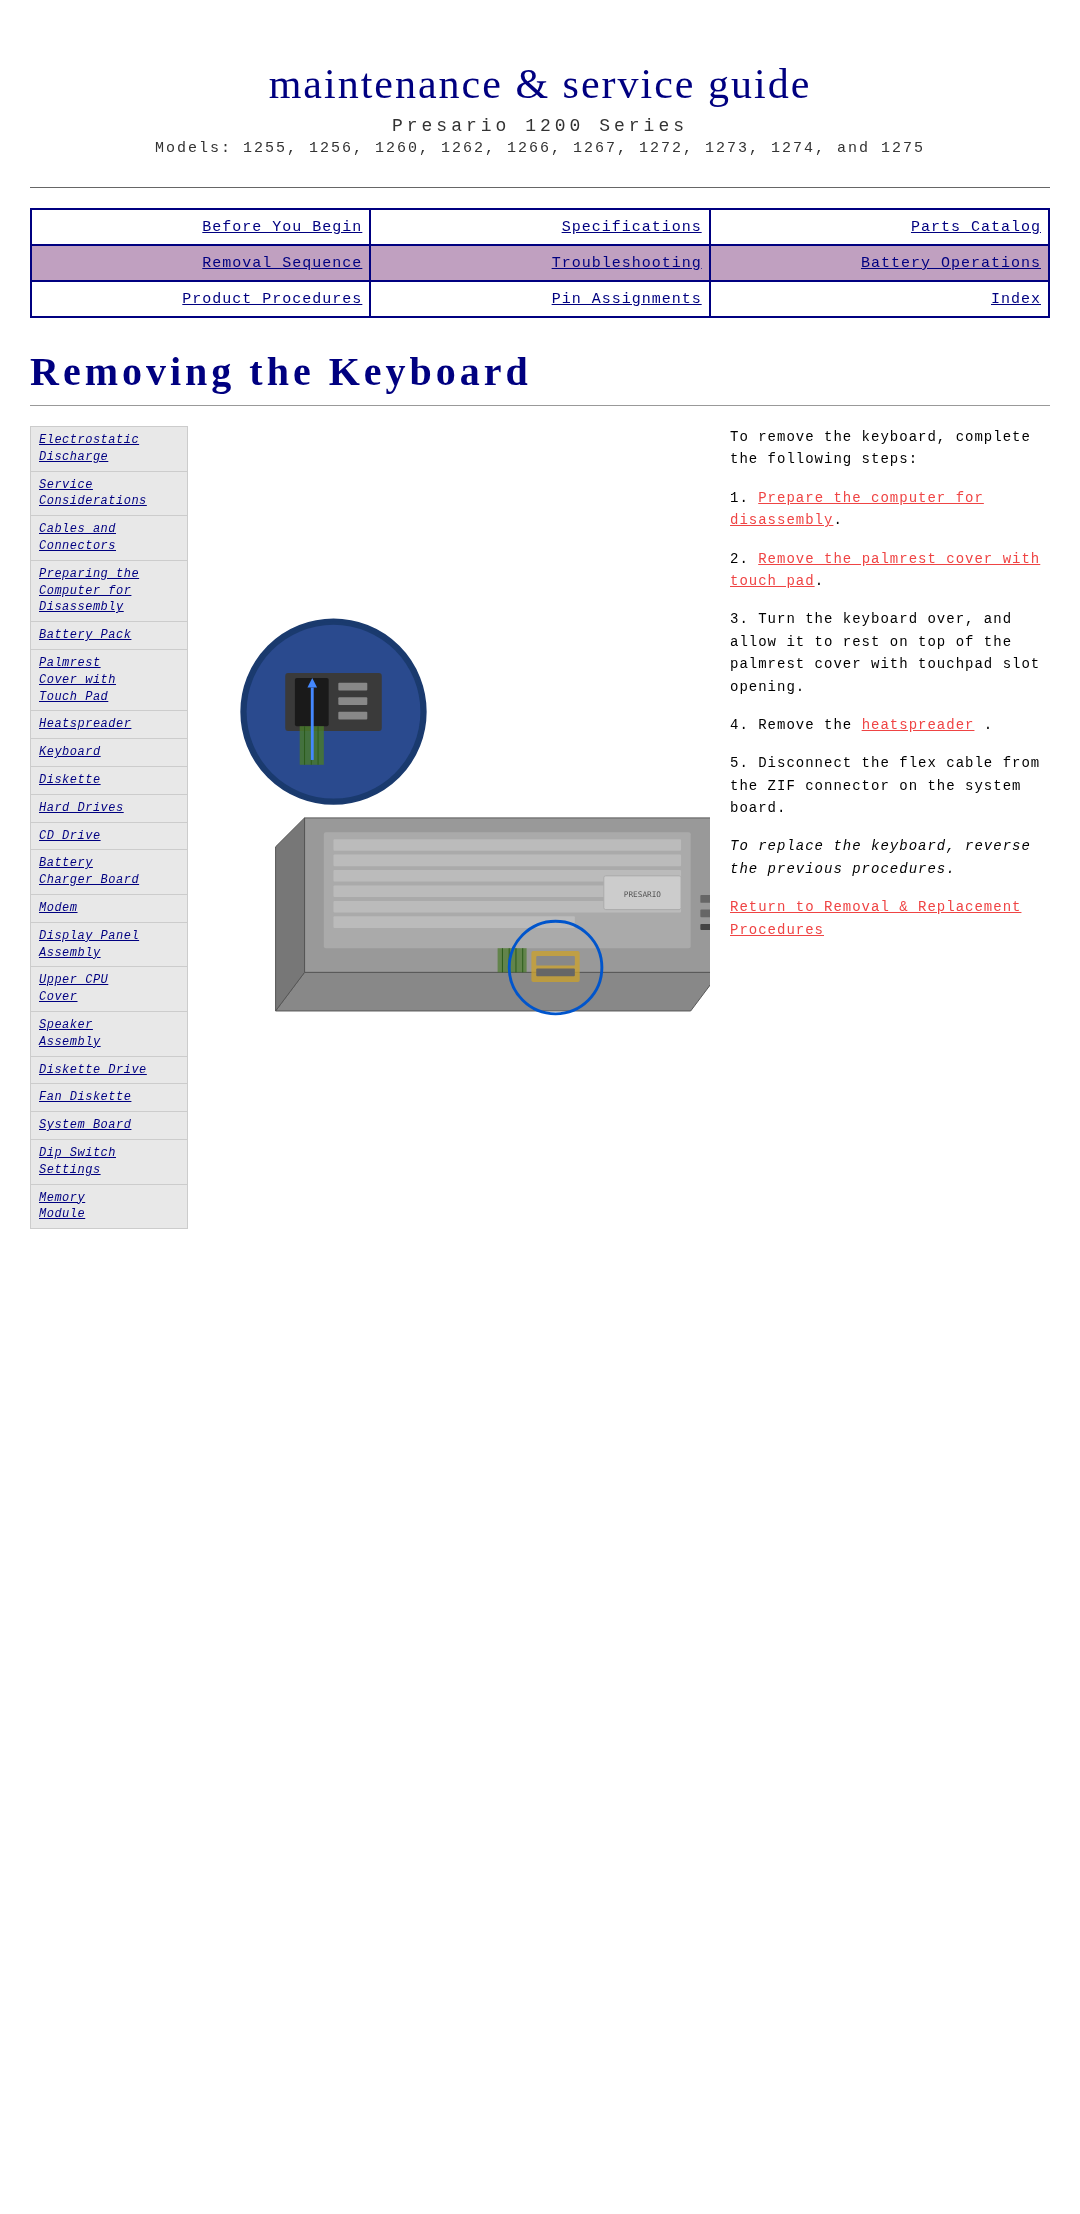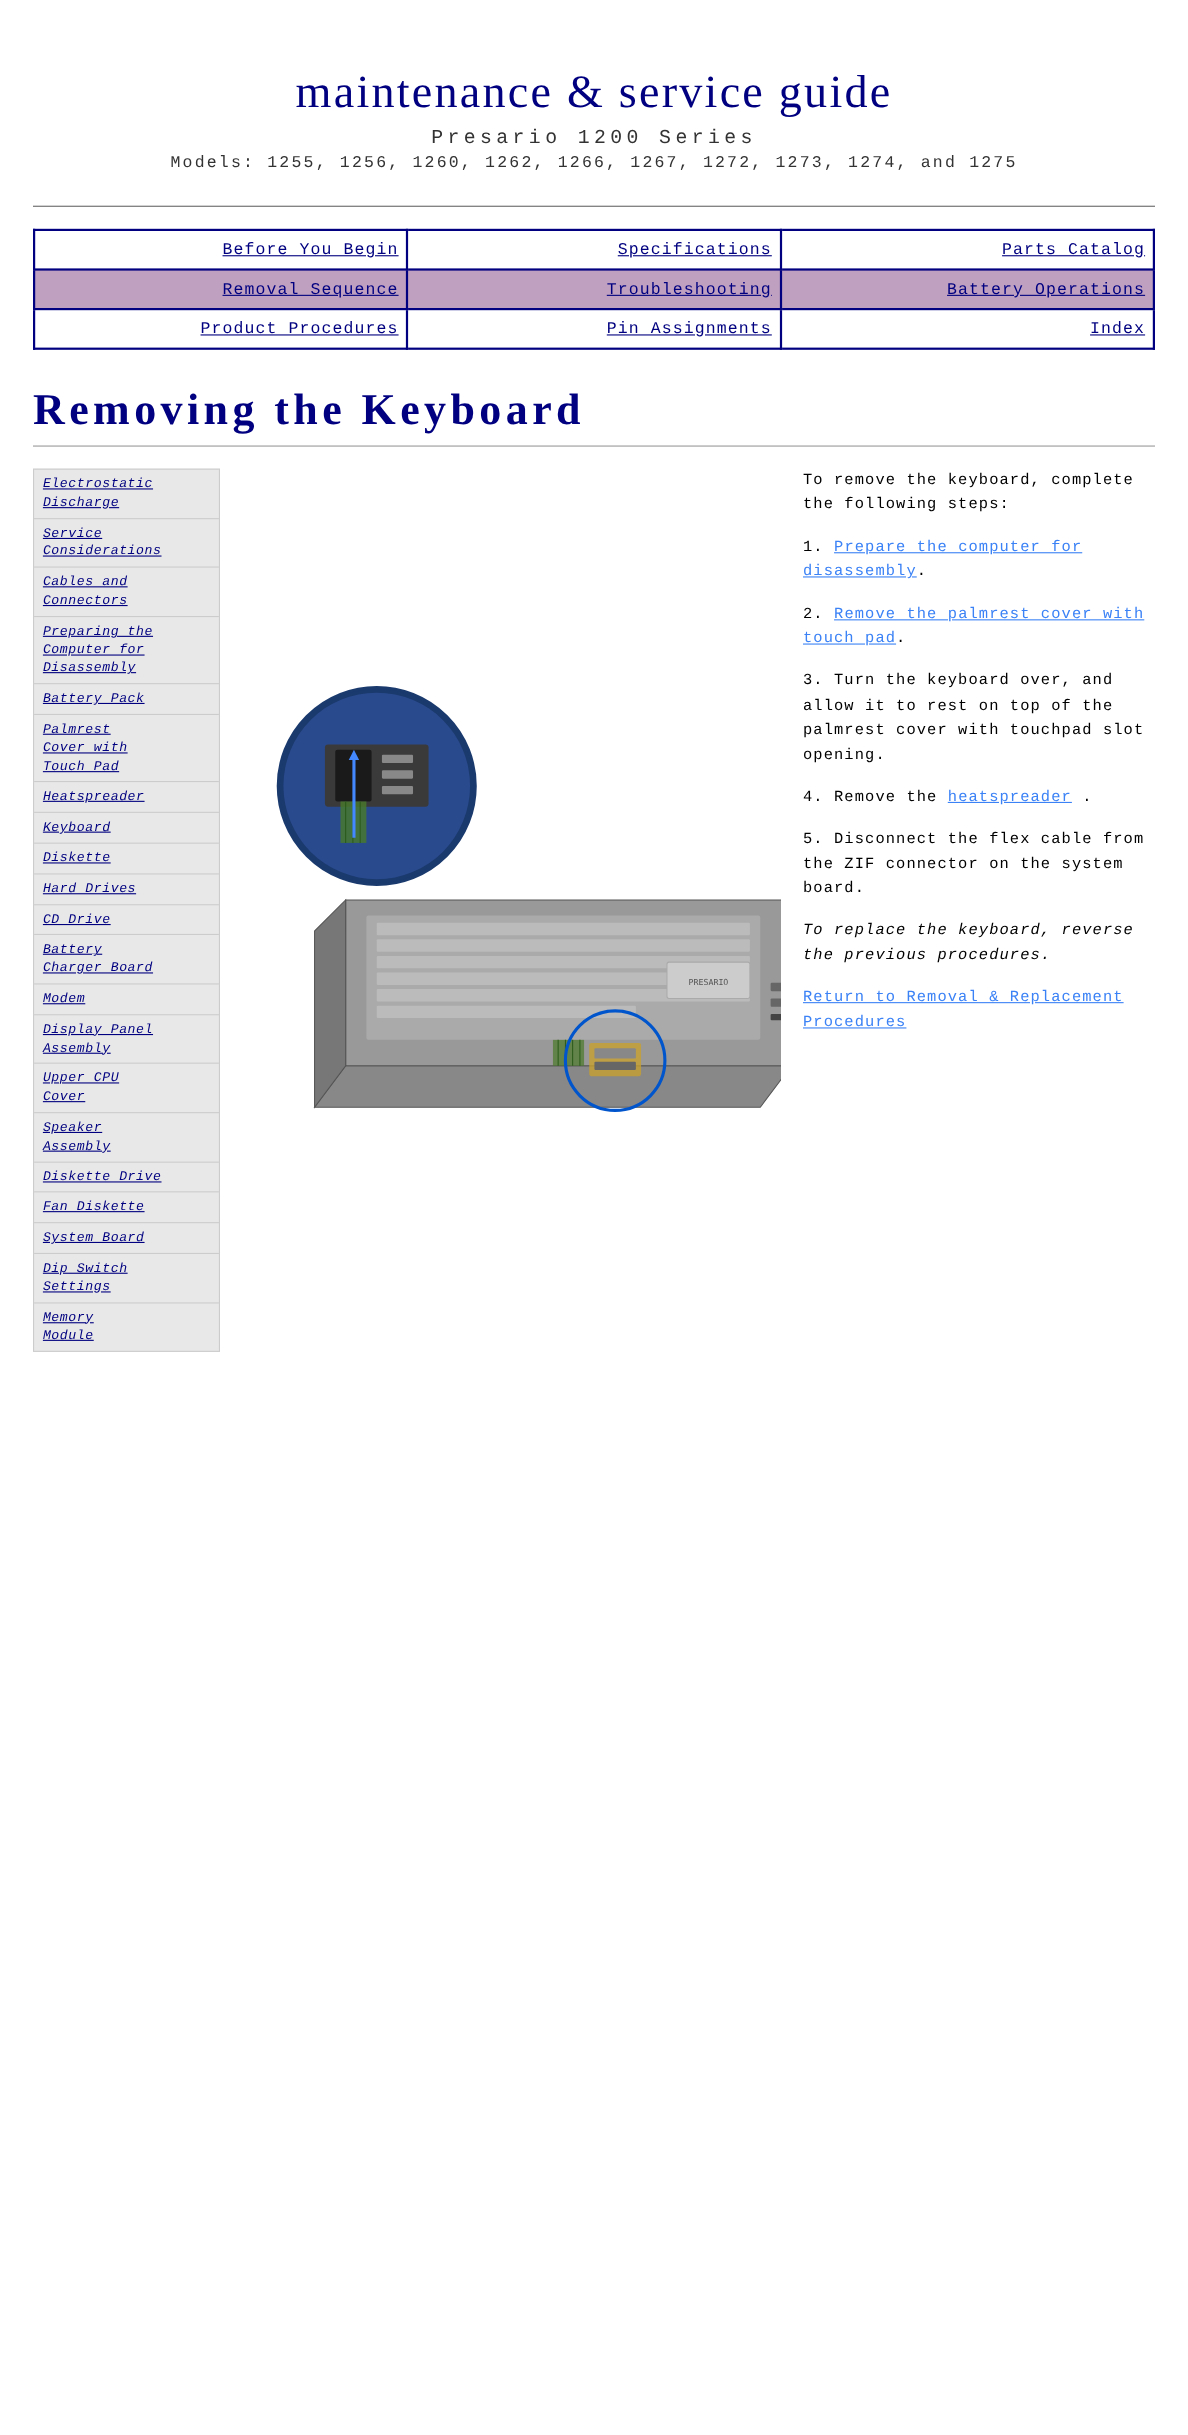--- a/index.html
+++ b/index.html
@@ -65,21 +65,21 @@
       margin: 30px 0 20px 0;
       border-bottom: 1px solid #999;
       padding-bottom: 10px;
     }
     .content-area {
       display: flex;
       gap: 20px;
       margin-top: 20px;
     }
     .sidebar {
-      width: 170px;
+      width: 158px;
       flex-shrink: 0;
       border: 1px solid #cccccc;
       background: #e8e8e8;
     }
     .sidebar a {
       display: block;
       padding: 5px 8px;
       font-size: 12px;
       color: #000080;
       text-decoration: underline;
@@ -103,21 +103,21 @@
       width: 320px;
       flex-shrink: 0;
       font-size: 14px;
       line-height: 1.6;
       letter-spacing: 1px;
     }
     .instructions p {
       margin-bottom: 16px;
     }
     .instructions a {
-      color: #3b82f6;
+      color: #ef4444;
       text-decoration: underline;
     }
     .instructions .italic-block {
       font-style: italic;
     }
     .laptop-svg {
       width: 100%;
       height: 100%;
     }
     hr.divider {

